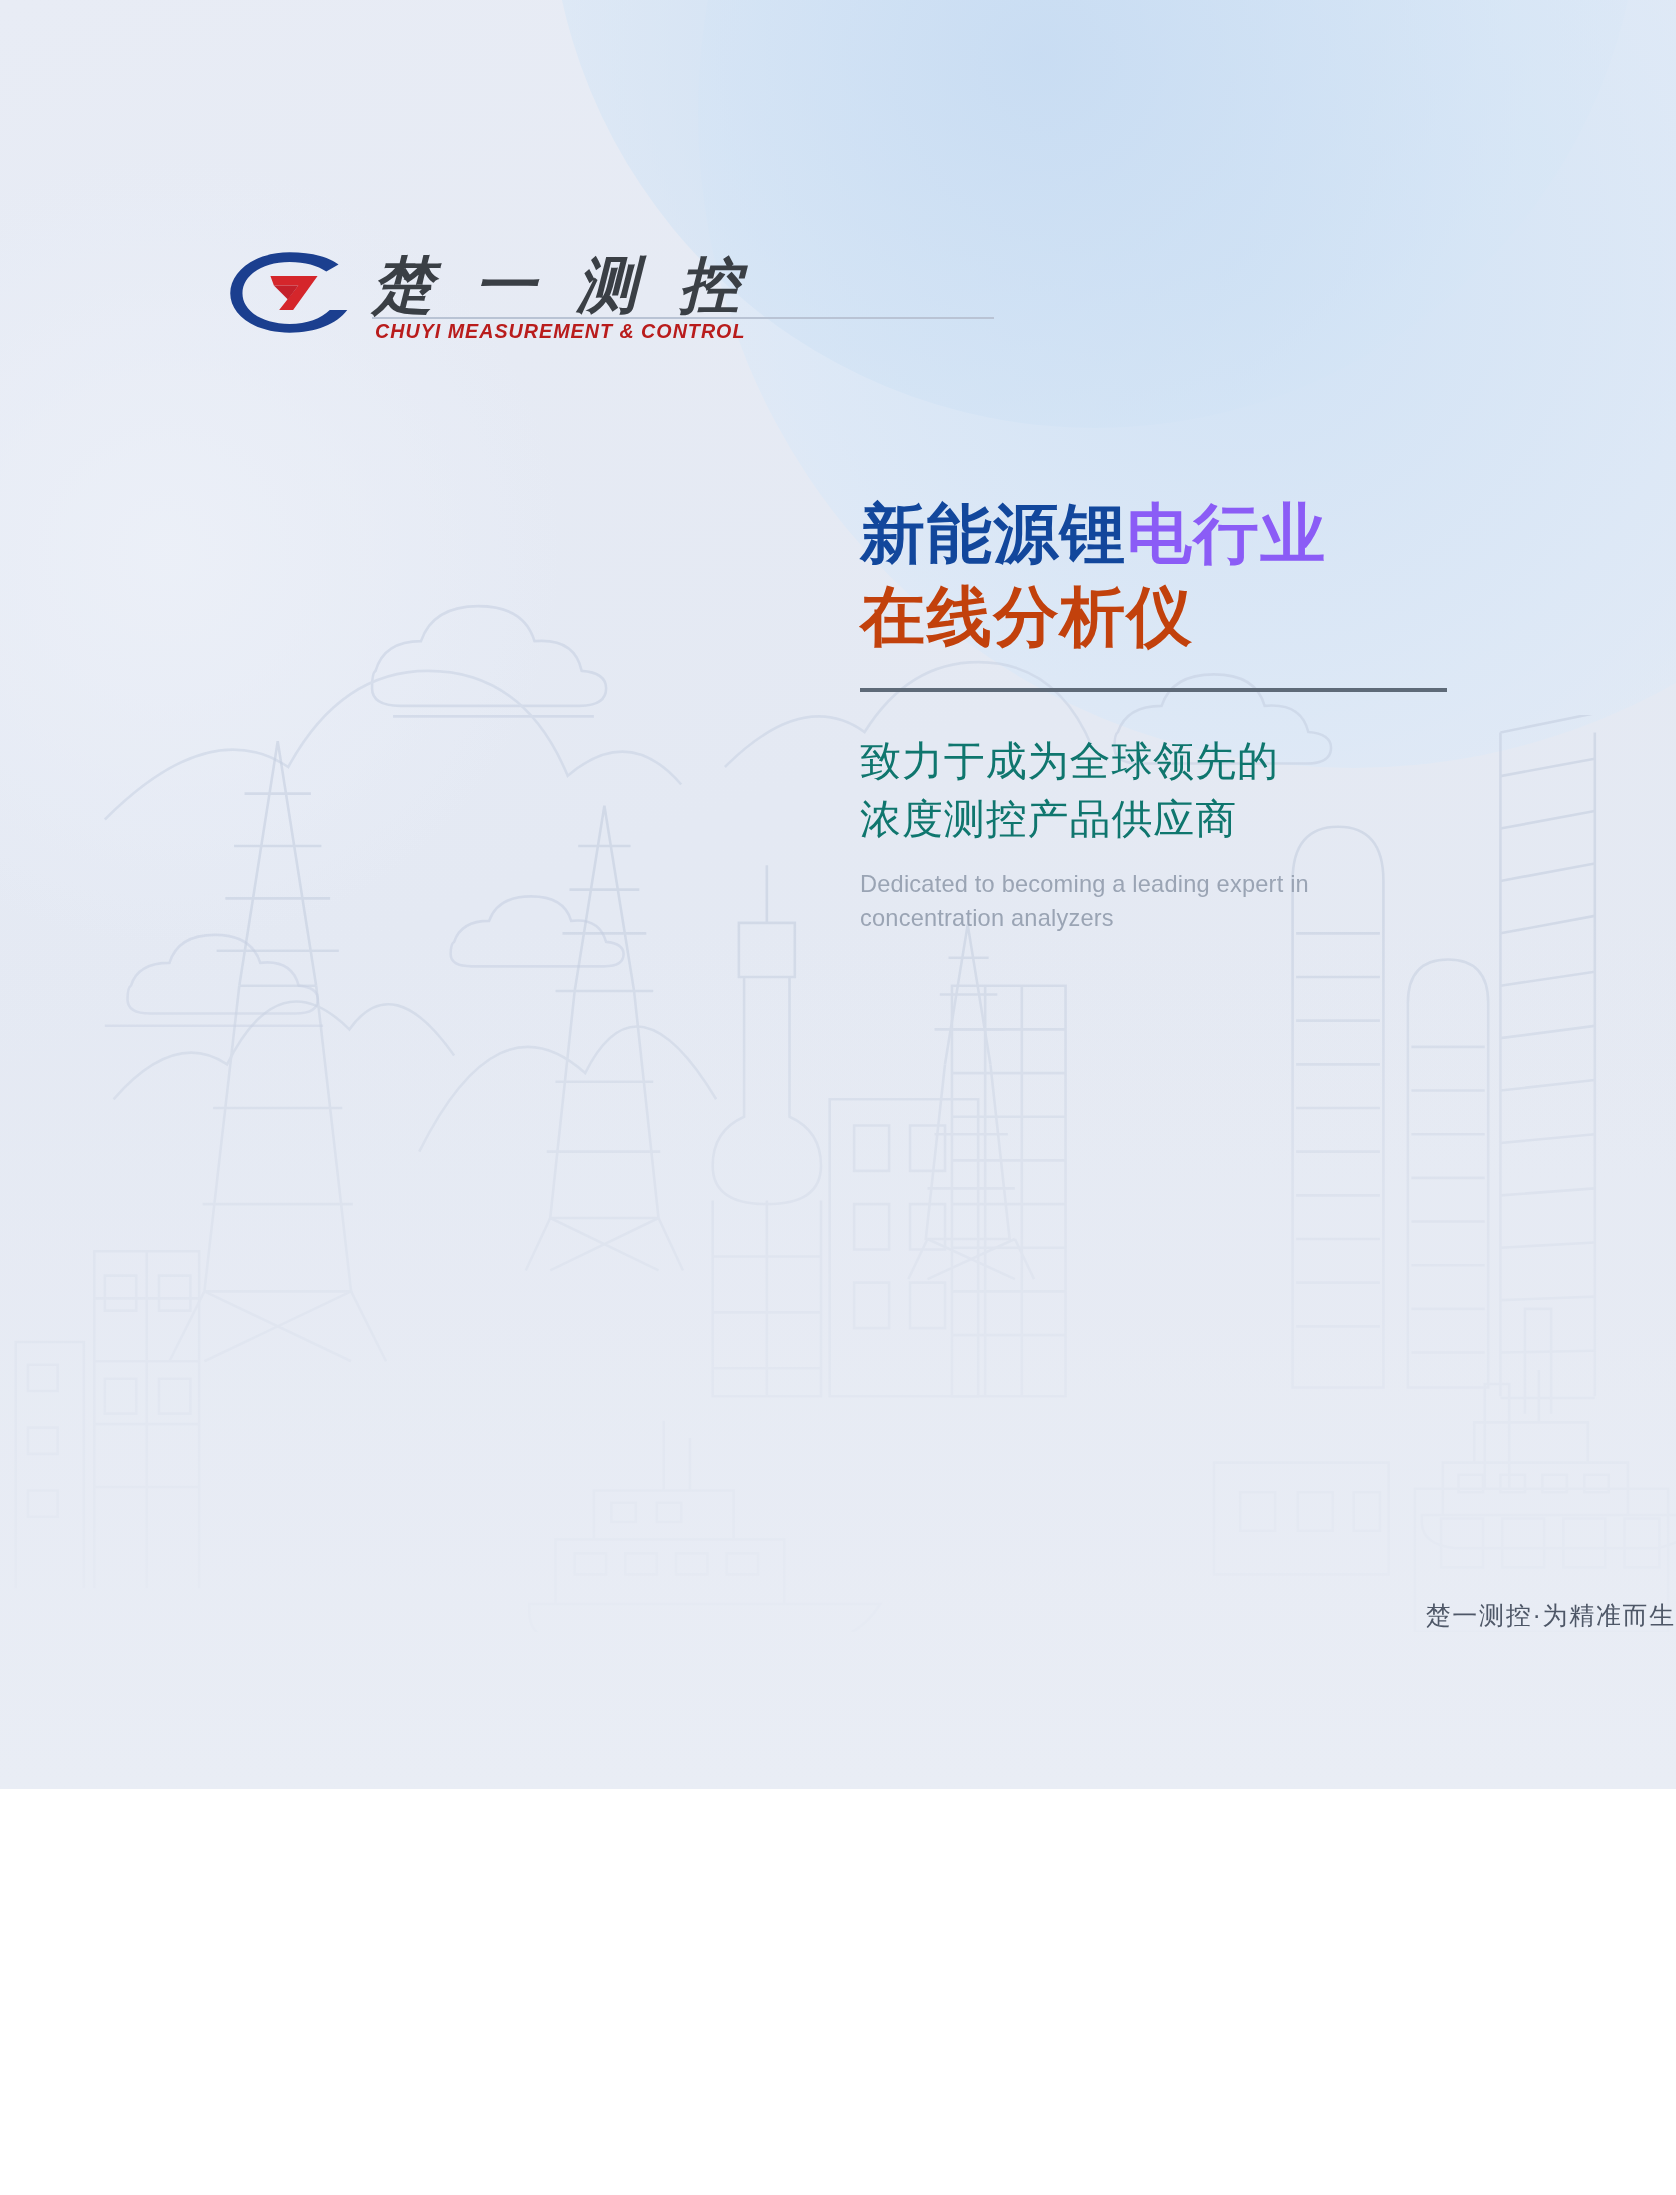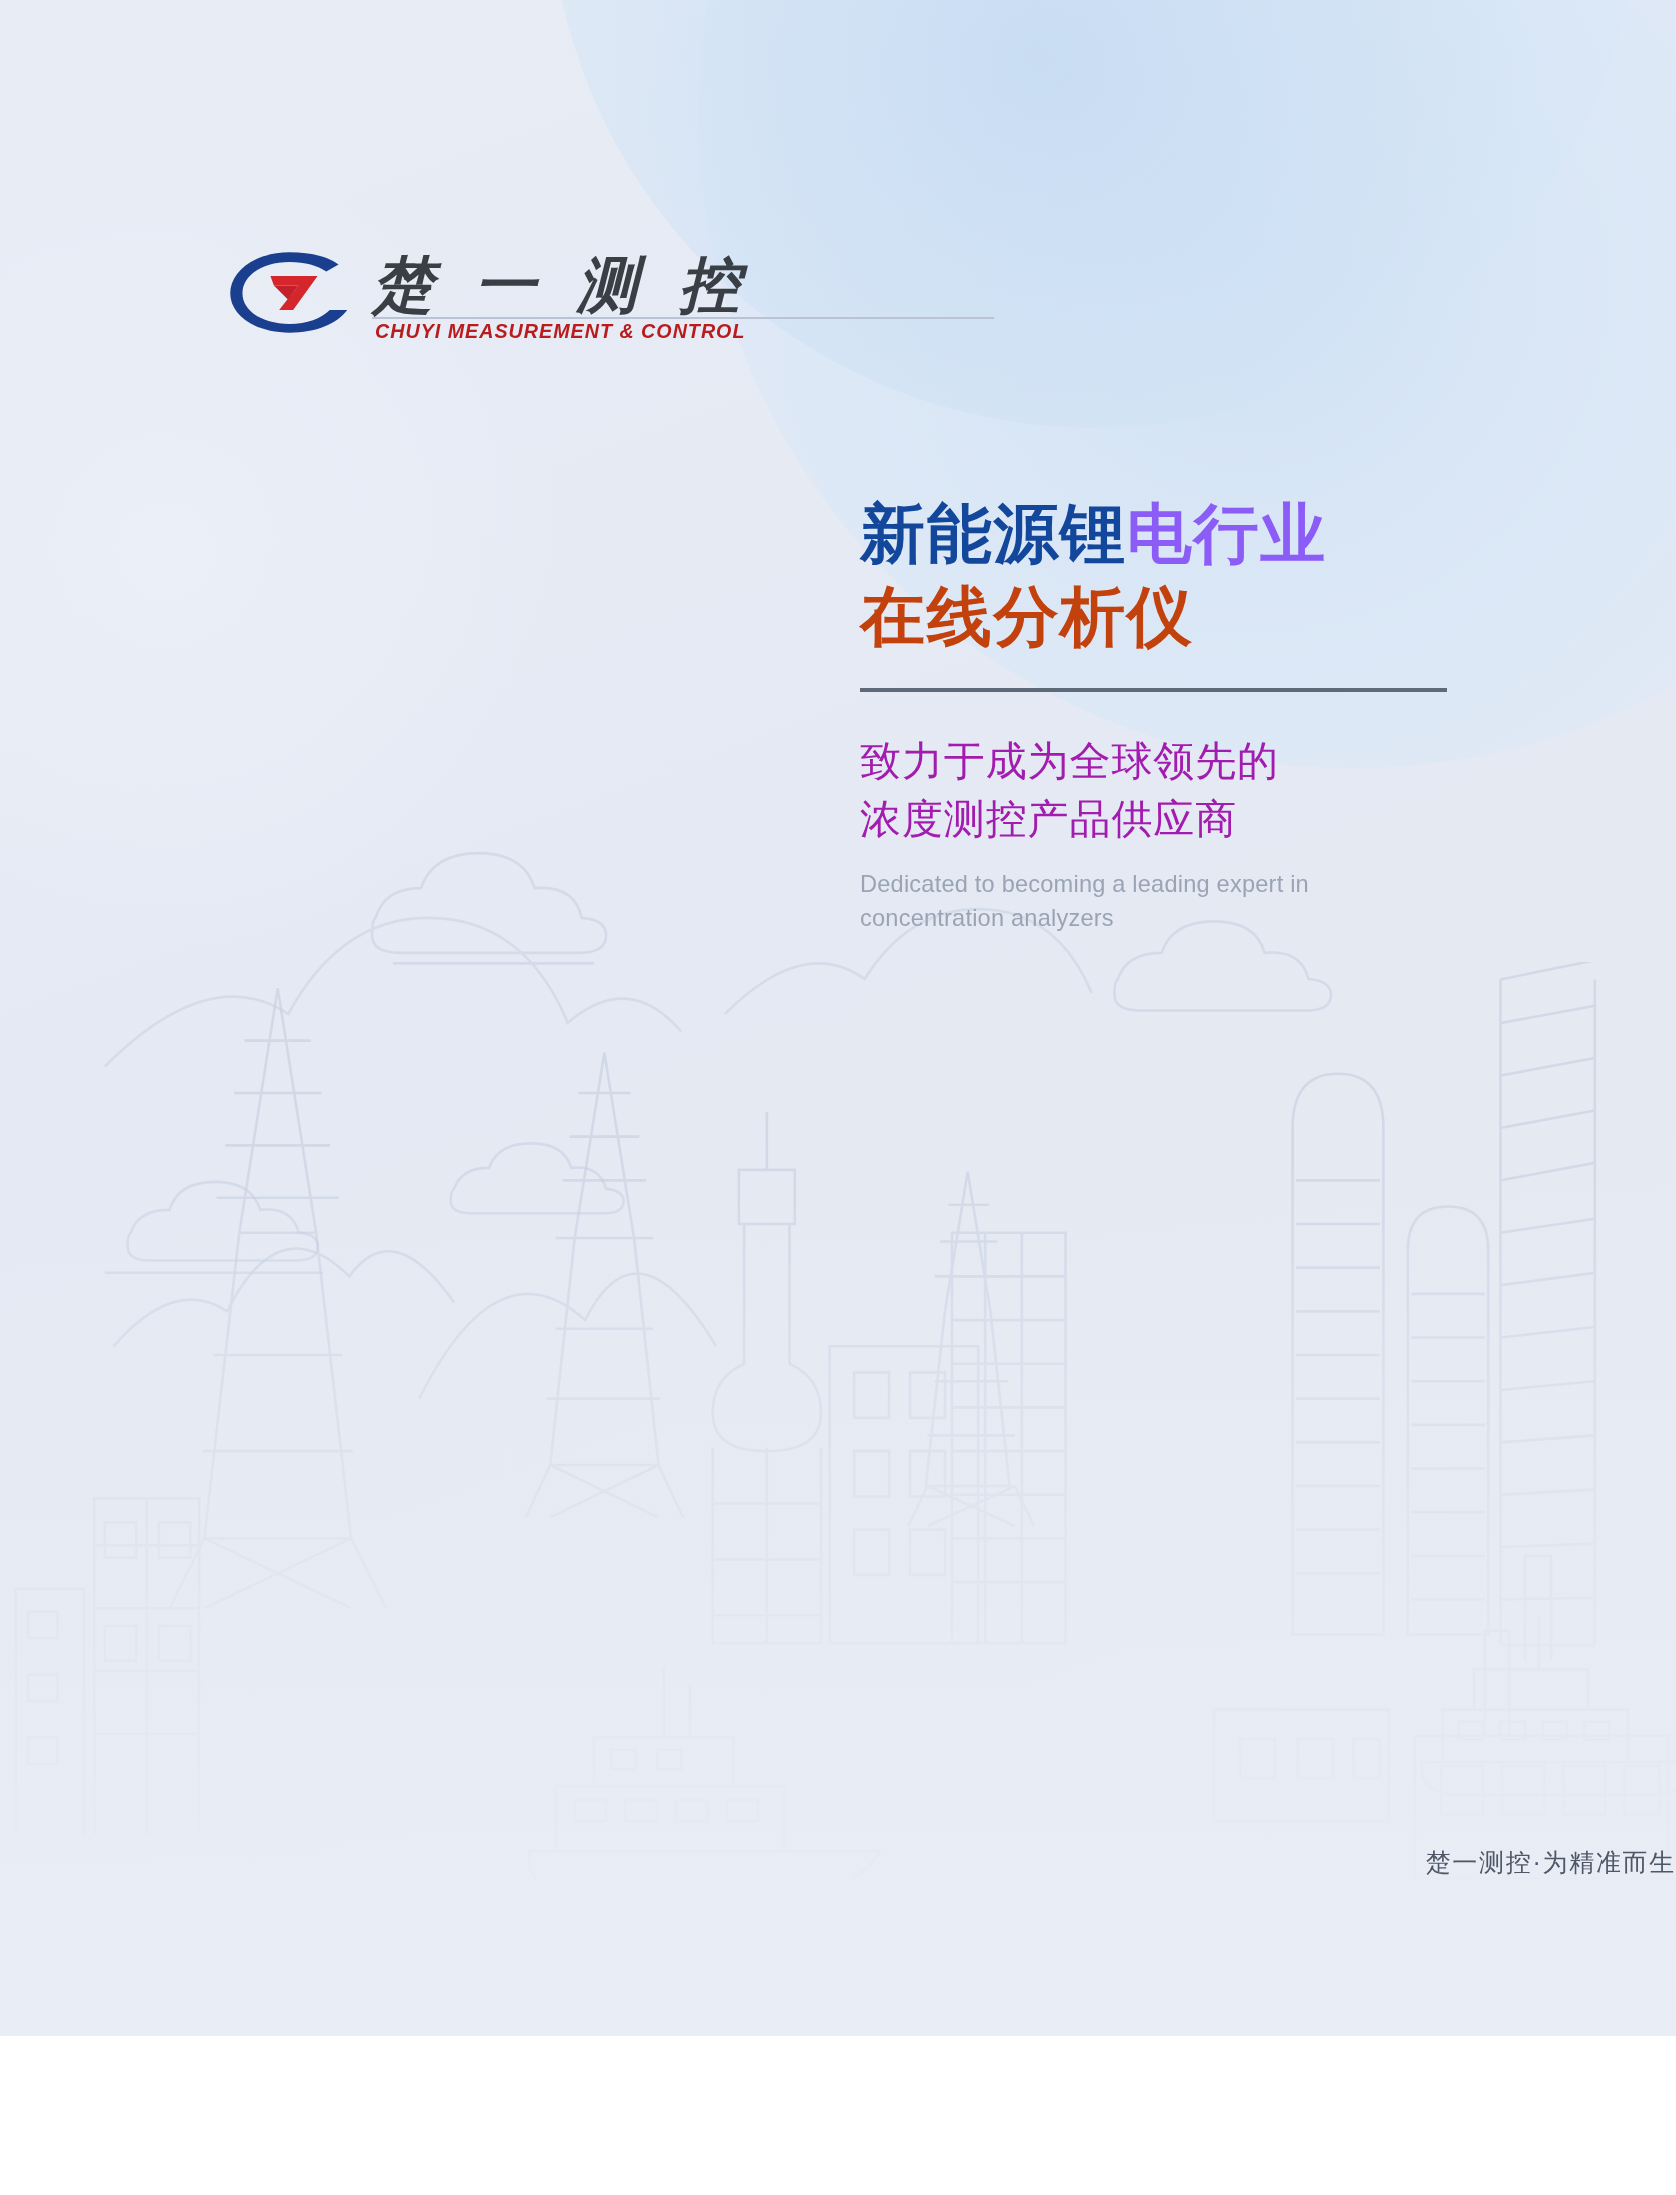--- a/index.html
+++ b/index.html
@@ -6,21 +6,21 @@
     margin: 0;
     padding: 0;
     background: #ffffff;
   }
   body {
     font-family: "Liberation Sans", "DejaVu Sans", sans-serif;
   }
   .page {
     position: relative;
     width: 1676px;
-    height: 2036px;
+    height: 1789px;
     overflow: hidden;
     background: #e6eaf3;
   }
 
   
   .bg-base {
     position: absolute;
     inset: 0;
     background: linear-gradient(160deg, #e8ecf5 0%, #e4e9f3 45%, #e6eaf2 100%);
   }
@@ -145,21 +145,21 @@
   .hero-rule {
     margin-top: 30px;
     width: 587px;
     height: 3.5px;
     background: #5e6a78;
   }
   .hero-sub {
     margin-top: 40px;
     font-size: 41px;
     line-height: 1.42;
-    color: #a21caf;
+    color: #0f766e;
     letter-spacing: 0.9px;
     white-space: nowrap;
   }
   .hero-sub-en {
     margin-top: 19px;
     font-size: 23.6px;
     line-height: 1.45;
     color: #9aa4b4;
     letter-spacing: 0.2px;
     max-width: 594px;

